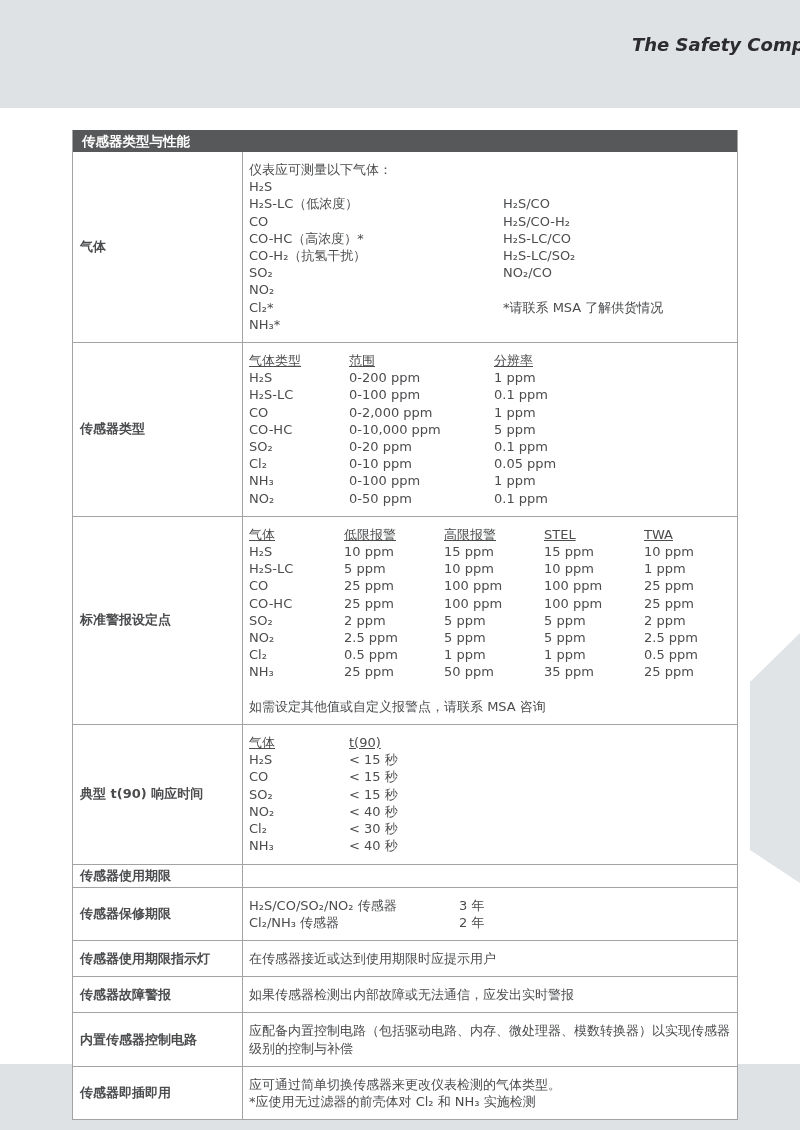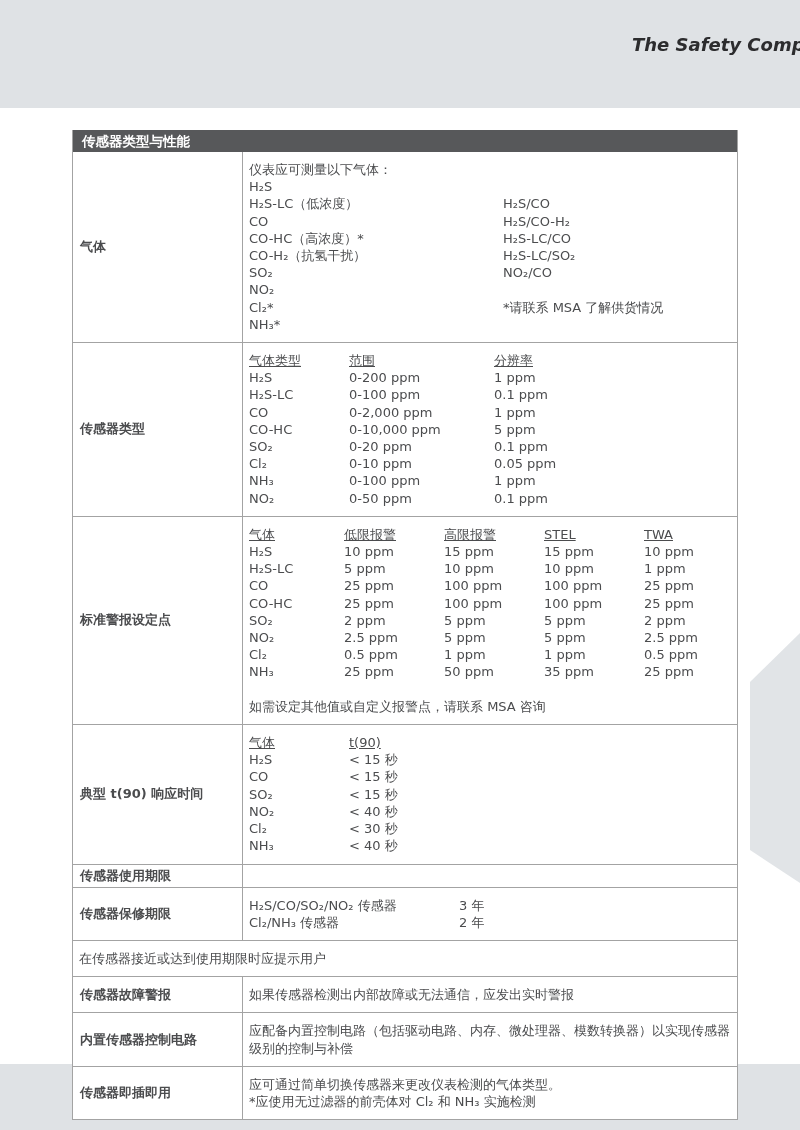--- a/index.html
+++ b/index.html
@@ -288,20 +288,21 @@
 
             <div class="irow">
               <span class="ci">Cl₂/NH₃ 传感器</span>
               <span>2 年</span>
             </div>
           </div>
       </div>
     </div>
 
     <div class="row">
+      <div class="lbl">传感器使用期限指示灯</div>
       <div class="val">
         <div class="line">在传感器接近或达到使用期限时应提示用户</div>
       </div>
     </div>
 
     <div class="row">
       <div class="lbl">传感器故障警报</div>
       <div class="val">
         <div class="line">如果传感器检测出内部故障或无法通信，应发出实时警报</div>
       </div>

